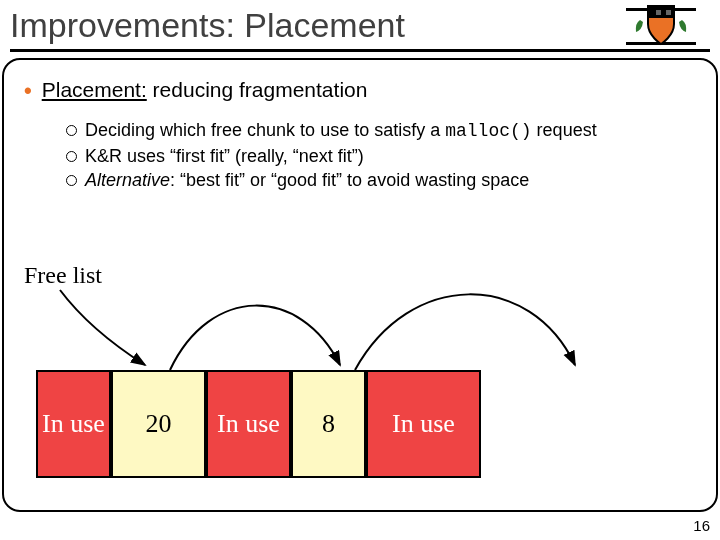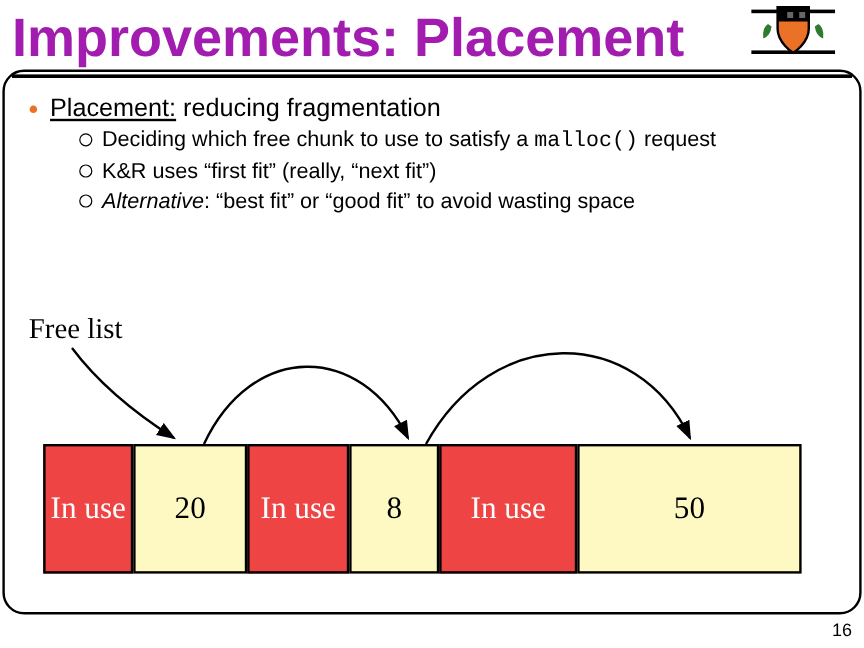--- a/index.html
+++ b/index.html
@@ -1,24 +1,24 @@
 <!DOCTYPE html>
 <html><head>
 <meta charset="utf-8">
 <style>
   html,body{margin:0;padding:0;width:720px;height:540px;font-family:Arial,Helvetica,sans-serif;background:#fff;color:#000}
   .slide{position:relative;width:720px;height:540px;box-sizing:border-box}
   .title-wrap{position:absolute;left:10px;top:6px;right:10px}
-  .title{font-size:45px;font-weight:bold;color:#a21caf}
+  .title{font-size:34px;font-weight:normal;color:#404040}
   .title-underline{margin-top:4px;height:3px;background:#000}
   .shield{position:absolute;top:2px;right:24px;width:70px;height:50px}
 
   .body{position:absolute;left:24px;top:78px;right:24px}
 
-  .bul1{font-size:21px;margin-bottom:0;color:#000}
+  .bul1{font-size:21px;margin-bottom:14px;color:#000}
   .bul1 .dot{color:#EA7125;font-size:22px;margin-right:10px;font-weight:bold;vertical-align:middle}
   .bul1 .u{text-decoration:underline}
 
   .sub{margin-left:42px;font-size:18px;line-height:1.35}
   .sub .row{}
   .sub .circ{display:inline-block;width:9px;height:9px;border:1.5px solid #000;border-radius:50%;margin-right:8px;position:relative;top:0px}
   .sub .ind{margin-left:28px}
   .mono{font-family:"Courier New",monospace}
   .ital{font-style:italic}
 
@@ -91,18 +91,17 @@
 
     <path d="M355 370 C410 270, 530 270, 575 365" fill="none" stroke="#000" stroke-width="2" marker-end="url(#ah)"></path>
   </svg>
 
   <div class="blocks">
     <div class="blk used" style="left:0px;width:75px">In use</div>
     <div class="blk free" style="left:75px;width:95px">20</div>
     <div class="blk used" style="left:170px;width:85px">In use</div>
     <div class="blk free" style="left:255px;width:75px">8</div>
     <div class="blk used" style="left:330px;width:115px">In use</div>
-    <div class="blk free" style="left:445px;width:187px">50</div>
   </div>
 
   <div class="pagenum">16</div>
 
 </div>
 
 </body></html>

